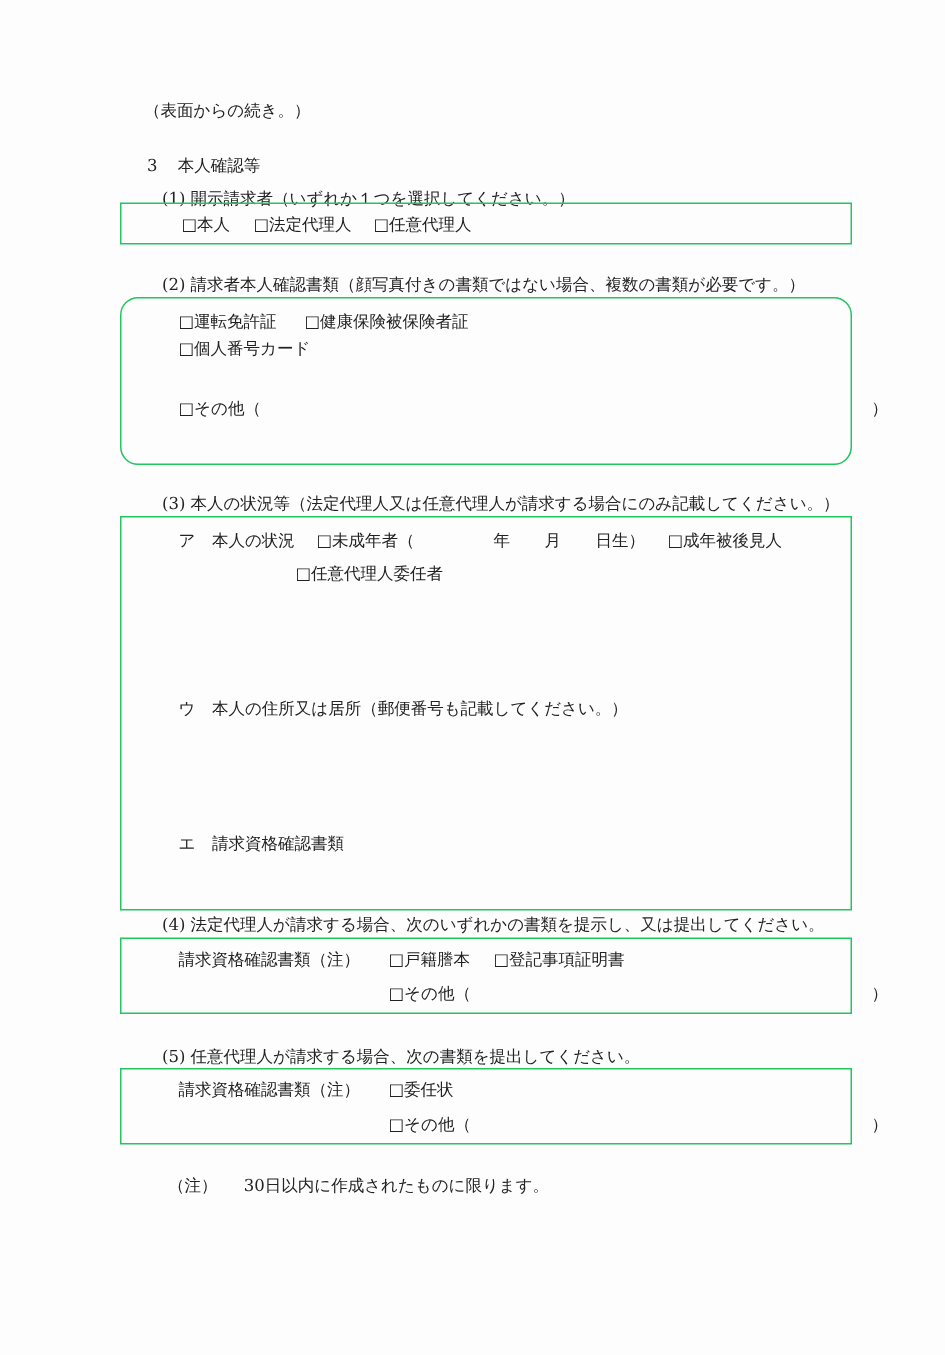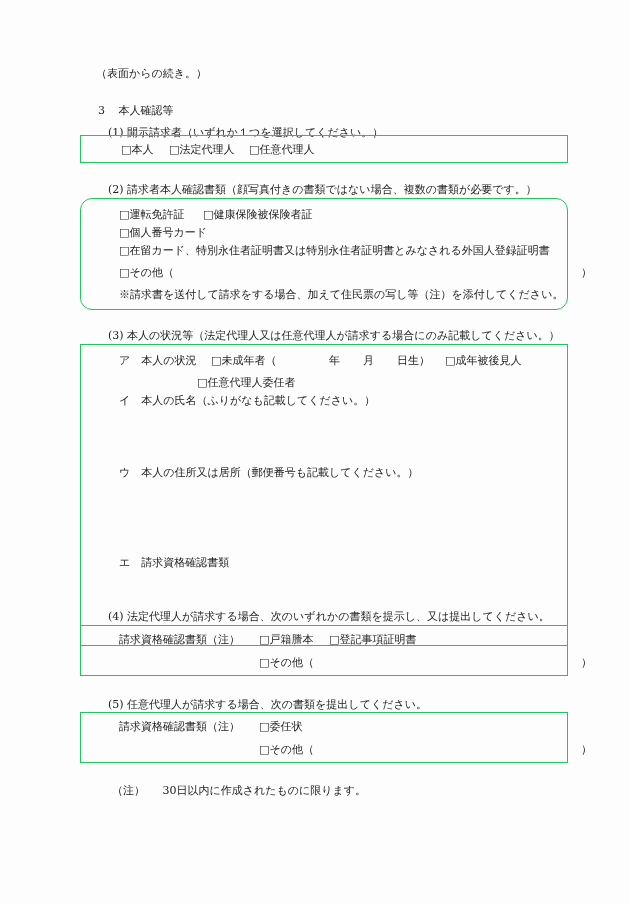--- a/index.html
+++ b/index.html
@@ -27,36 +27,33 @@
   <span class="abs cb" style="left:8px;top:6px;"><span>本人</span></span>
   <span class="abs cb" style="left:56px;top:6px;"><span>法定代理人</span></span>
   <span class="abs cb" style="left:136px;top:6px;"><span>任意代理人</span></span>
 </div>
 
 <div class="abs" style="left:76px;top:182px;">(2) 請求者本人確認書類（顔写真付きの書類ではない場合、複数の書類が必要です。）</div>
 <div class="box" style="left:80px;top:198px;width:488px;height:112px;border-radius:12px;">
   <span class="abs cb" style="left:6px;top:8px;"><span>運転免許証</span></span>
   <span class="abs cb" style="left:90px;top:8px;"><span>健康保険被保険者証</span></span>
   <span class="abs cb" style="left:6px;top:26px;"><span>個人番号カード</span></span>
-  <span class="abs cb" style="left:6px;top:44px;"><span>在留カード、特別永住者証明書又は特別永住者証明書とみなされる外国人登録証明書</span></span>
   <span class="abs cb" style="left:6px;top:66px;"><span>その他（</span></span>
   <span class="abs" style="left:468px;top:66px;">）</span>
-  <span class="abs" style="left:6px;top:88px;">※請求書を送付して請求をする場合、加えて住民票の写し等（注）を添付してください。</span>
 </div>
 
 <div class="abs" style="left:76px;top:328px;">(3) 本人の状況等（法定代理人又は任意代理人が請求する場合にのみ記載してください。）</div>
-<div class="box" style="left:80px;top:344px;width:488px;height:302px;">
+<div class="box" style="left:80px;top:344px;width:488px;height:263px;">
   <span class="abs" style="left:6px;top:8px;">ア　本人の状況</span>
   <span class="abs cb" style="left:98px;top:8px;"><span>未成年者（</span></span>
   <span class="abs" style="left:216px;top:8px;">年</span>
   <span class="abs" style="left:250px;top:8px;">月</span>
   <span class="abs" style="left:284px;top:8px;">日生）</span>
   <span class="abs cb" style="left:332px;top:8px;"><span>成年被後見人</span></span>
   <span class="abs cb" style="left:84px;top:30px;"><span>任意代理人委任者</span></span>
-  <span class="abs" style="left:6px;top:48px;">イ　本人の氏名（ふりがなも記載してください。）</span>
   <div class="abs" style="left:6px;top:66px;width:470px;height:50px;"></div>
   <span class="abs" style="left:6px;top:120px;">ウ　本人の住所又は居所（郵便番号も記載してください。）</span>
   <div class="abs" style="left:6px;top:138px;width:470px;height:66px;"></div>
   <span class="abs" style="left:6px;top:210px;">エ　請求資格確認書類</span>
 </div>
 
 <div class="abs" style="left:76px;top:609px;">(4) 法定代理人が請求する場合、次のいずれかの書類を提示し、又は提出してください。</div>
 <div class="box" style="left:80px;top:625px;width:488px;height:51px;">
   <span class="abs" style="left:6px;top:6px;">請求資格確認書類（注）</span>
   <span class="abs cb" style="left:146px;top:6px;"><span>戸籍謄本</span></span>

